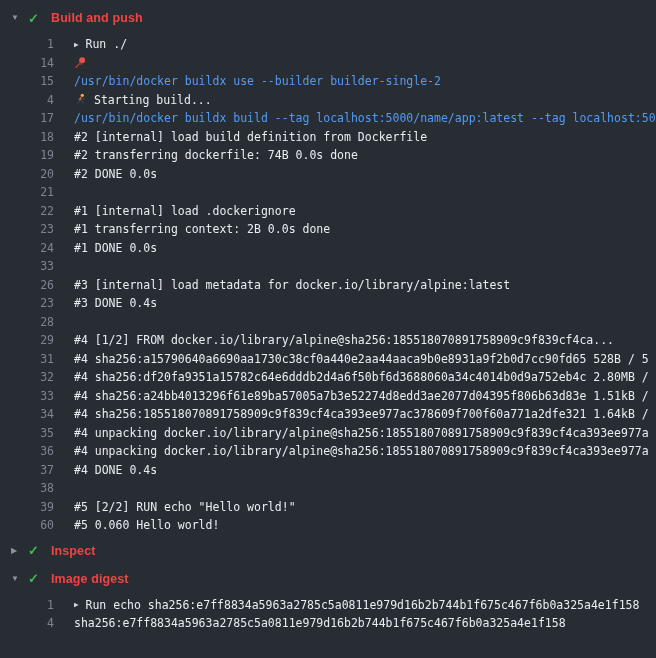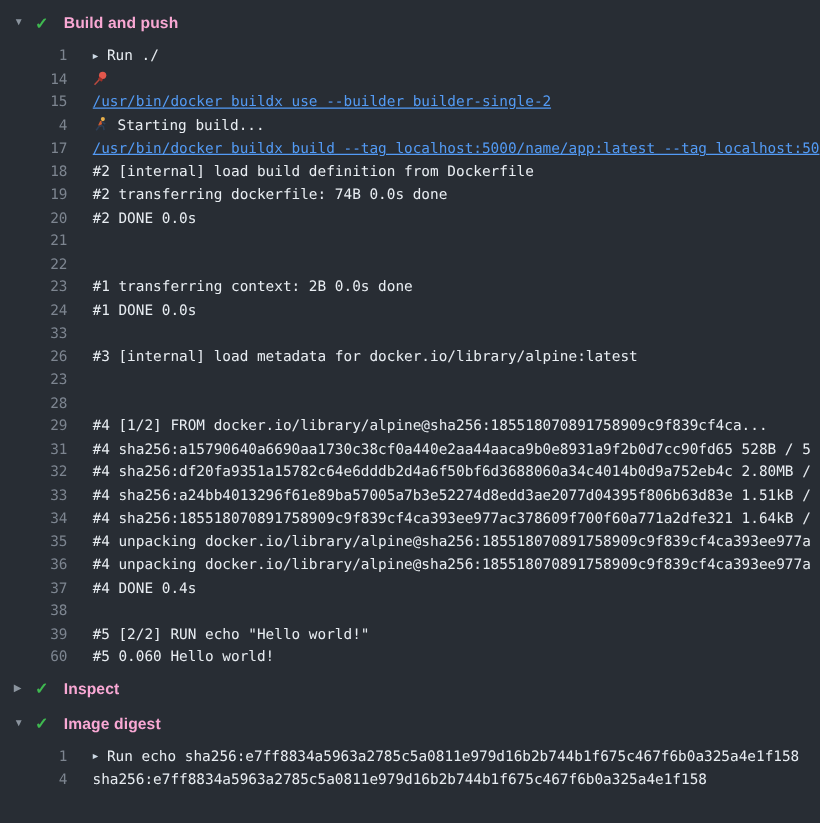--- a/index.html
+++ b/index.html
@@ -29,21 +29,21 @@
     width: 15px;
     flex: 0 0 15px;
     color: #3fb950;
     font-size: 13px;
     font-weight: bold;
     line-height: 1;
     margin-right: 8px;
     margin-left: 5px;
   }
   .section-title {
-    color: #f9a8d4;
+    color: #ef4444;
     font-size: 12.5px;
     font-weight: 600;
     letter-spacing: 0.1px;
   }
   .log-lines { padding: 3px 0 2px 0; }
   .log-line {
     display: flex;
     align-items: center;
     height: 18.5px;
     font-family: "DejaVu Sans Mono", "Liberation Mono", monospace;
@@ -78,21 +78,21 @@
     flex: 0 0 13px;
     margin-right: 7px;
     display: inline-block;
   }
   .emoji-icon svg { display: block; width: 13px; height: 13px; }
   .line-text {
     color: #e8edf2;
     overflow: hidden;
     white-space: pre;
   }
-  .line-text.cmd { color: #539bf5; text-decoration: underline; }
+  .line-text.cmd { color: #539bf5; }
 </style>
 </head>
 <body>
 
 <div id="viewer">
     <div class="log-section">
       <div class="section-header">
         <span class="chevron">▼</span>
         <span class="check">✓</span>
         <span class="section-title">Build and push</span>
@@ -108,26 +108,26 @@
         <div class="log-line"><span class="line-num">4</span><span class="line-content"><span class="emoji-icon"><svg viewBox="0 0 16 16">
                 <circle cx="10.2" cy="2.8" r="2" fill="#e8b04b"></circle>
                 <path d="M8.8 5 L6.8 9.5" stroke="#d35b2e" stroke-width="2.6" fill="none"></path>
                 <path d="M9 5.6 L12.6 7.6 M7 9.2 L10.6 9.6 M7 9.4 L3.6 13.8 M10.6 9.6 L11.4 13.6" stroke="#2d3f57" stroke-width="1.5" fill="none"></path>
               </svg></span><span class="line-text">Starting build...</span></span></div>
         <div class="log-line"><span class="line-num">17</span><span class="line-content"><span class="line-text cmd">/usr/bin/docker buildx build --tag localhost:5000/name/app:latest --tag localhost:50</span></span></div>
         <div class="log-line"><span class="line-num">18</span><span class="line-content"><span class="line-text">#2 [internal] load build definition from Dockerfile</span></span></div>
         <div class="log-line"><span class="line-num">19</span><span class="line-content"><span class="line-text">#2 transferring dockerfile: 74B 0.0s done</span></span></div>
         <div class="log-line"><span class="line-num">20</span><span class="line-content"><span class="line-text">#2 DONE 0.0s</span></span></div>
         <div class="log-line"><span class="line-num">21</span><span class="line-content"><span class="line-text"></span></span></div>
-        <div class="log-line"><span class="line-num">22</span></div>
+        <div class="log-line"><span class="line-num">22</span><span class="line-content"><span class="line-text">#1 [internal] load .dockerignore</span></span></div>
         <div class="log-line"><span class="line-num">23</span><span class="line-content"><span class="line-text">#1 transferring context: 2B 0.0s done</span></span></div>
         <div class="log-line"><span class="line-num">24</span><span class="line-content"><span class="line-text">#1 DONE 0.0s</span></span></div>
         <div class="log-line"><span class="line-num">33</span><span class="line-content"><span class="line-text"></span></span></div>
         <div class="log-line"><span class="line-num">26</span><span class="line-content"><span class="line-text">#3 [internal] load metadata for docker.io/library/alpine:latest</span></span></div>
-        <div class="log-line"><span class="line-num">23</span></div>
+        <div class="log-line"><span class="line-num">23</span><span class="line-content"><span class="line-text">#3 DONE 0.4s</span></span></div>
         <div class="log-line"><span class="line-num">28</span><span class="line-content"><span class="line-text"></span></span></div>
         <div class="log-line"><span class="line-num">29</span><span class="line-content"><span class="line-text">#4 [1/2] FROM docker.io/library/alpine@sha256:185518070891758909c9f839cf4ca...</span></span></div>
         <div class="log-line"><span class="line-num">31</span><span class="line-content"><span class="line-text">#4 sha256:a15790640a6690aa1730c38cf0a440e2aa44aaca9b0e8931a9f2b0d7cc90fd65 528B / 5</span></span></div>
         <div class="log-line"><span class="line-num">32</span><span class="line-content"><span class="line-text">#4 sha256:df20fa9351a15782c64e6dddb2d4a6f50bf6d3688060a34c4014b0d9a752eb4c 2.80MB /</span></span></div>
         <div class="log-line"><span class="line-num">33</span><span class="line-content"><span class="line-text">#4 sha256:a24bb4013296f61e89ba57005a7b3e52274d8edd3ae2077d04395f806b63d83e 1.51kB /</span></span></div>
         <div class="log-line"><span class="line-num">34</span><span class="line-content"><span class="line-text">#4 sha256:185518070891758909c9f839cf4ca393ee977ac378609f700f60a771a2dfe321 1.64kB /</span></span></div>
         <div class="log-line"><span class="line-num">35</span><span class="line-content"><span class="line-text">#4 unpacking docker.io/library/alpine@sha256:185518070891758909c9f839cf4ca393ee977a</span></span></div>
         <div class="log-line"><span class="line-num">36</span><span class="line-content"><span class="line-text">#4 unpacking docker.io/library/alpine@sha256:185518070891758909c9f839cf4ca393ee977a</span></span></div>
         <div class="log-line"><span class="line-num">37</span><span class="line-content"><span class="line-text">#4 DONE 0.4s</span></span></div>
         <div class="log-line"><span class="line-num">38</span><span class="line-content"><span class="line-text"></span></span></div>

